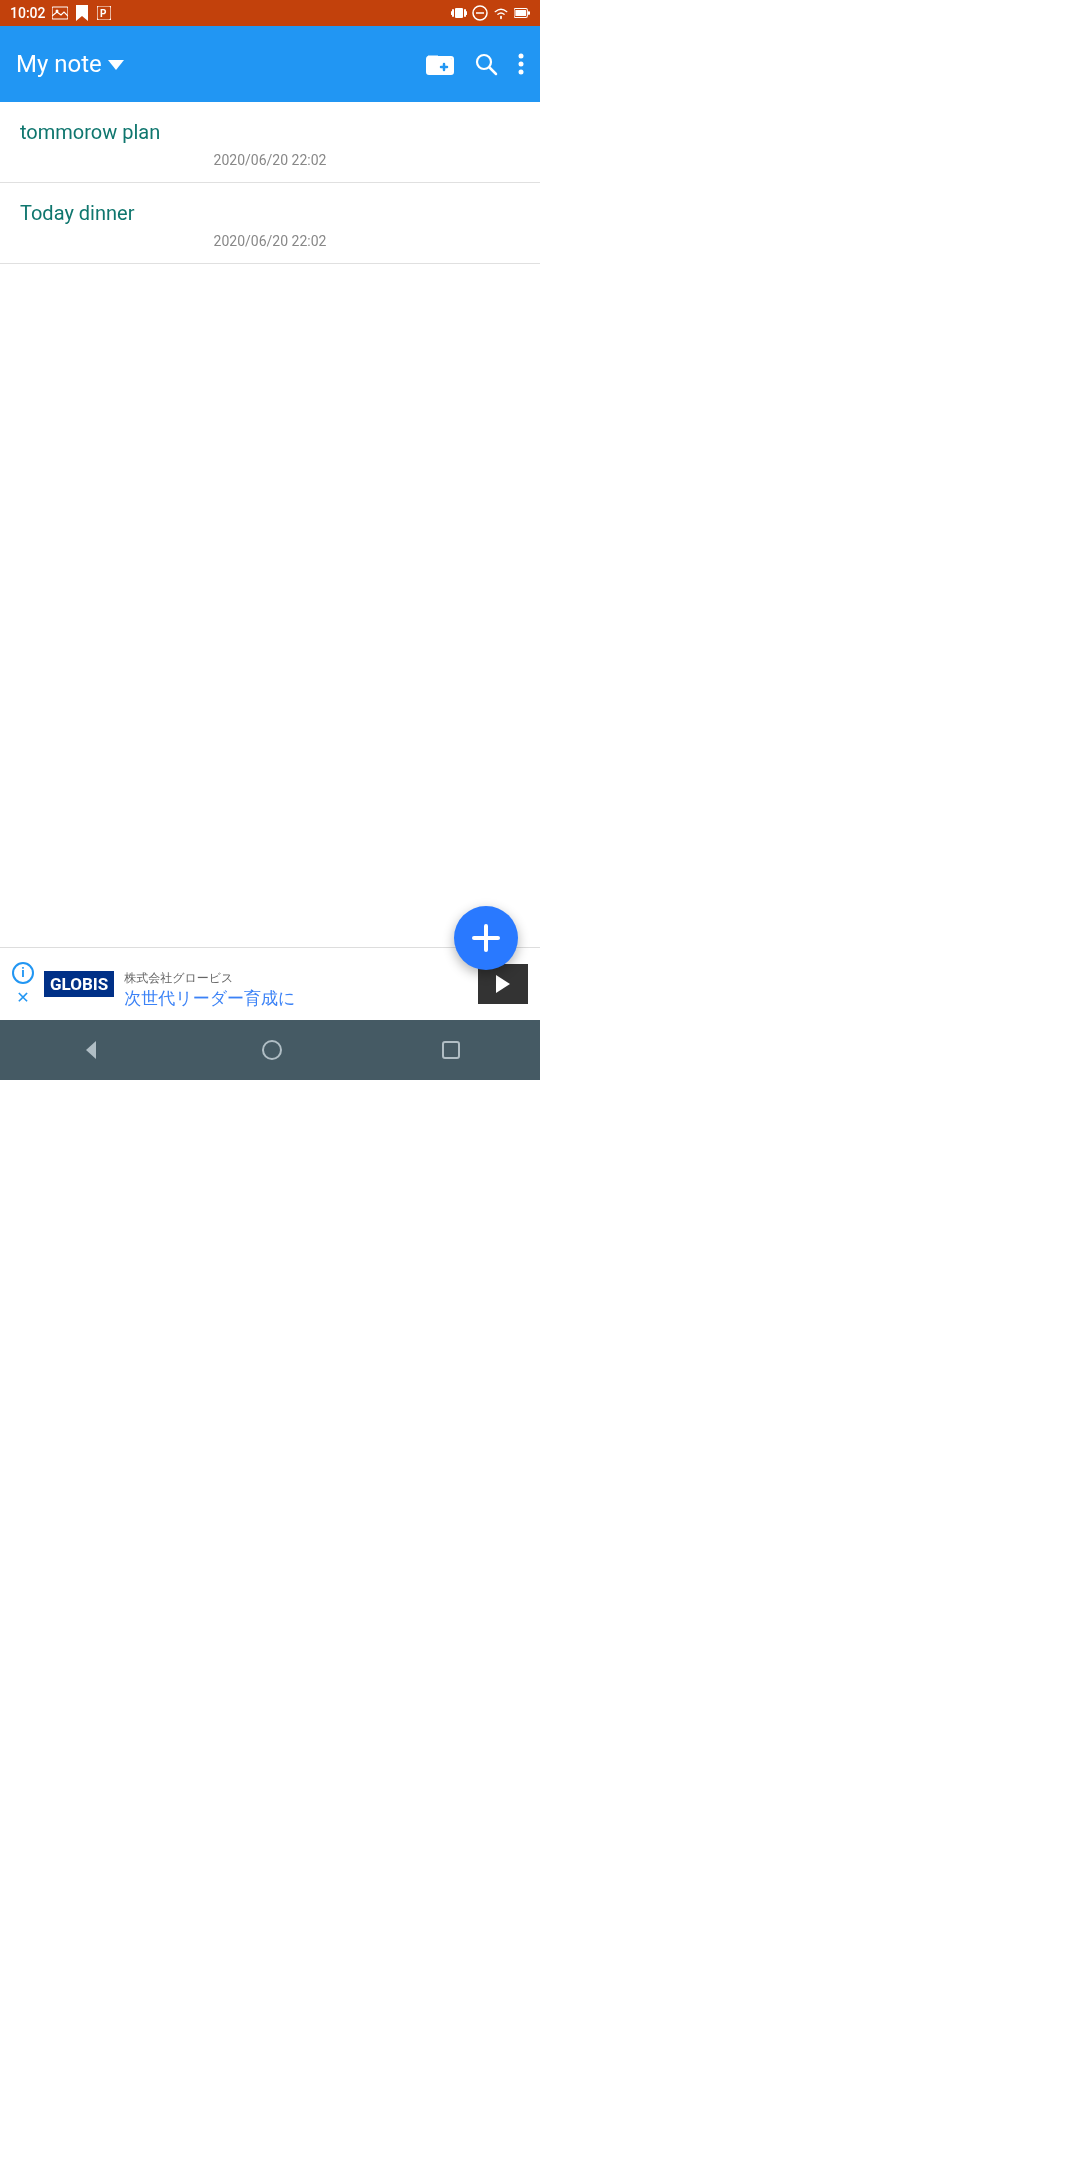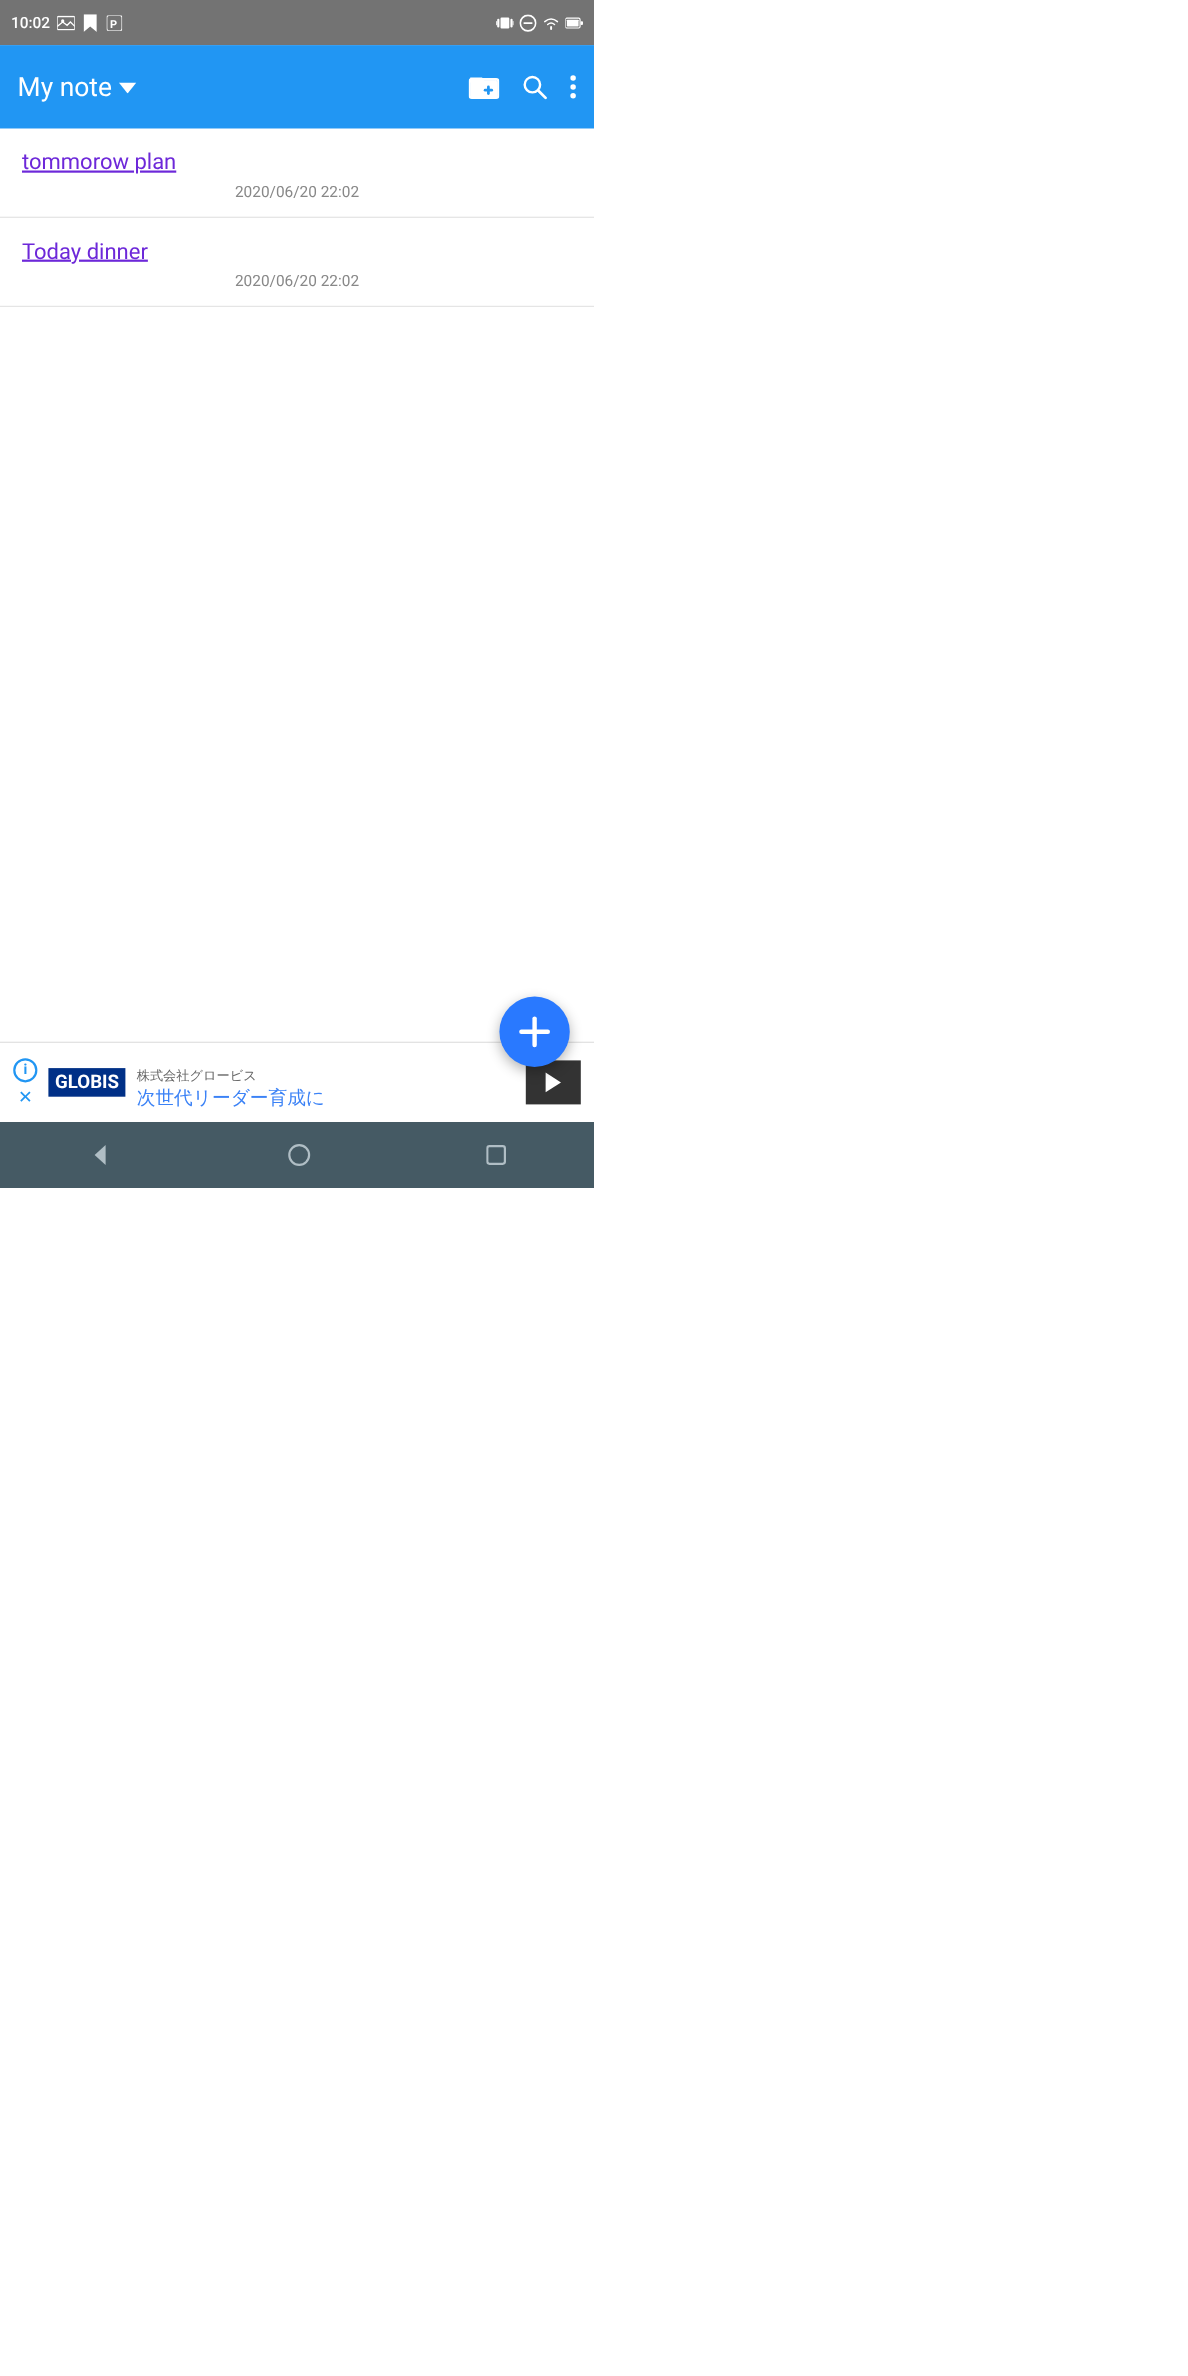--- a/index.html
+++ b/index.html
@@ -9,22 +9,22 @@
       width: 540px;
       height: 1080px;
       font-family: 'Roboto', Arial, sans-serif;
       background: #fff;
       overflow: hidden;
       position: relative;
     }
 
     
     .status-bar {
-      background: #737373;
-      height: 41px;
+      background: #c2410c;
+      height: 26px;
       display: flex;
       align-items: center;
       justify-content: space-between;
       padding: 0 10px;
       color: #fff;
       font-size: 14px;
       font-weight: 500;
     }
     .status-left {
       display: flex;
@@ -90,23 +90,22 @@
       flex: 1;
     }
     .note-item {
       padding: 18px 20px 14px 20px;
       border-bottom: 1px solid #e0e0e0;
       cursor: pointer;
     }
     .note-title {
       font-size: 20px;
       font-weight: 400;
-      color: #6d28d9;
+      color: #0f766e;
       margin-bottom: 8px;
-      text-decoration: underline;
     }
     .note-date {
       font-size: 14px;
       color: #888;
       text-align: center;
     }
 
     
     .empty-area {
       flex: 1;

